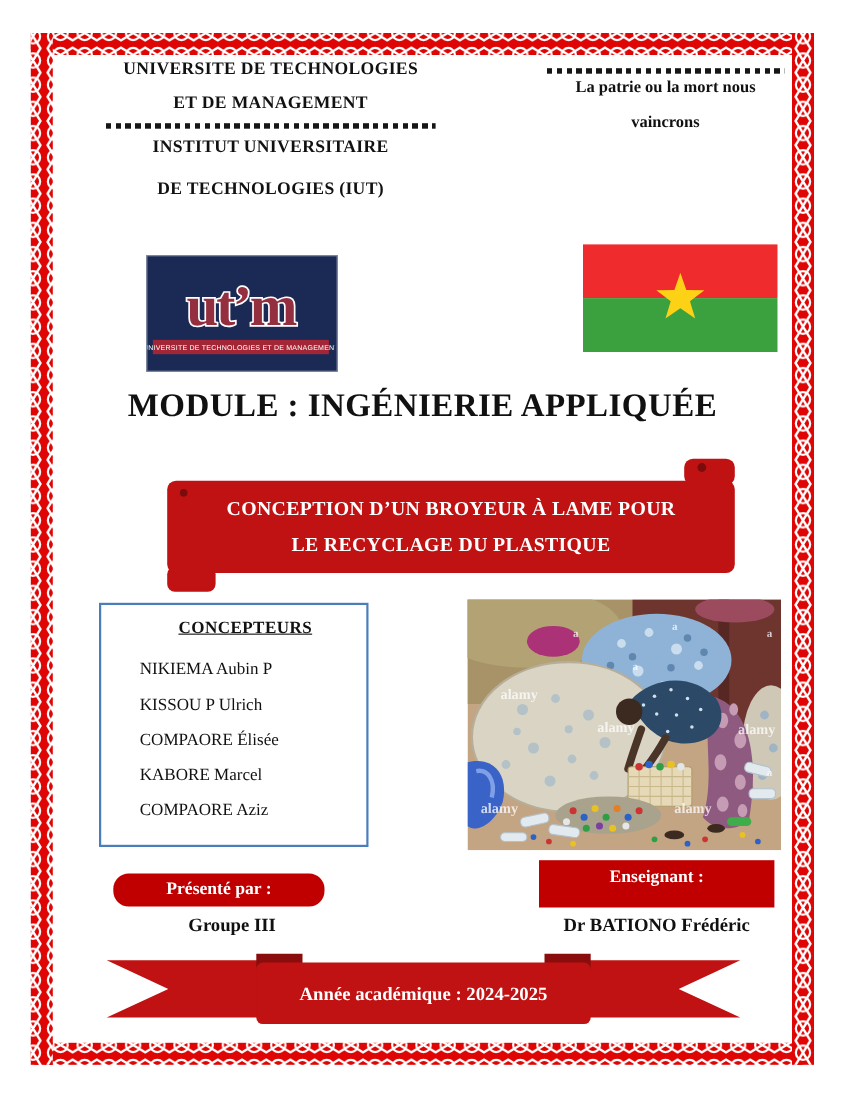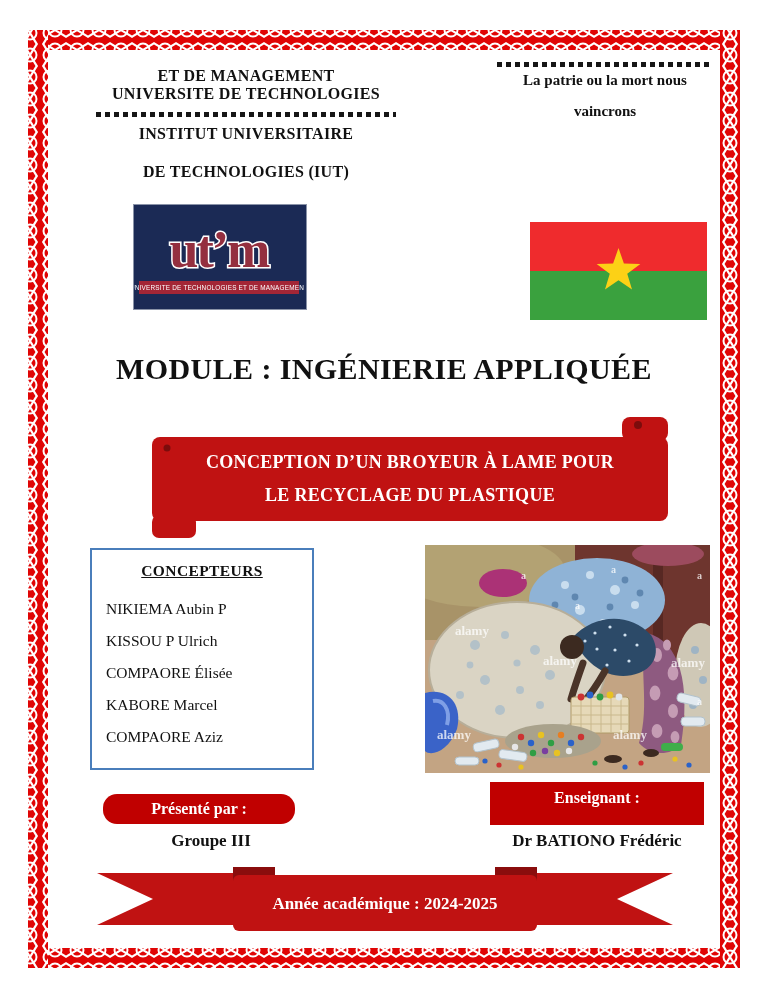--- a/index.html
+++ b/index.html
@@ -3,30 +3,30 @@
 <meta charset="utf-8">
 <style>
   html,body{margin:0;padding:0;background:#fff;}
   body{width:768px;height:994px;position:relative;font-family:"Liberation Serif",serif;color:#111;}
   .abs{position:absolute;}
   .center{text-align:center;}
   
   .hdr-line{font-size:16px;font-weight:bold;letter-spacing:.3px;}
   .dotted{height:5px;background:repeating-linear-gradient(90deg,#161616 0 5px,transparent 5px 9px);}
   
-  .logo-box{left:133px;top:204px;width:172px;height:104px;background:#1b2a55;border:1px solid #8a93a8;text-decoration:underline;}
+  .logo-box{left:133px;top:232px;width:172px;height:104px;background:#1b2a55;border:1px solid #8a93a8;text-decoration:underline;}
   
   .flag-box{left:530px;top:222px;width:177px;height:98px;}
   
   .module-title{top:352px;left:0;right:0;font-size:30px;font-weight:bold;letter-spacing:.4px;}
   
   .banner-wrap{left:150px;top:415px;width:520px;height:125px;}
   .banner-text{position:absolute;left:0;right:0;color:#fff;font-weight:bold;font-size:18px;letter-spacing:.3px;text-align:center;}
   
-  .designers{left:90px;top:548px;width:220px;height:218px;border:2px solid #4a7ebb;background:#fff;}
+  .designers{left:90px;top:548px;width:220px;height:218px;border:2px solid #4a7ebb;background:#fff;padding-left:21px;}
   .designers h3{margin:12px 0 0 0;font-size:15.5px;text-decoration:underline;text-align:center;letter-spacing:.4px;}
   .designers .name{font-size:15.5px;margin:14px 0 0 14px;line-height:18px;}
   .designers .name + .name{margin-top:14px;}
   
   .photo{left:425px;top:545px;width:285px;height:228px;}
   
   .red-box{background:#c00000;color:#fff;font-weight:bold;font-size:16px;text-align:center;}
   .pres-box{left:103px;top:794px;width:192px;height:30px;line-height:30px;border-radius:14px;}
   .ens-box{left:490px;top:782px;width:214px;height:43px;line-height:32px;}
   .value-line{font-weight:bold;font-size:17px;text-align:center;color:#111;}
@@ -51,22 +51,22 @@
       <circle cx="10" cy="11" r="6.5" stroke="#fff" stroke-width="2" fill="none"></circle>
     </pattern>
   </defs>
   <rect x="28" y="30" width="712" height="20" fill="url(#knotH)"></rect>
   <rect x="28" y="948" width="712" height="20" fill="url(#knotH)"></rect>
   <rect x="28" y="30" width="20" height="938" fill="url(#knotV)"></rect>
   <rect x="720" y="30" width="20" height="938" fill="url(#knotV)"></rect>
 </svg>
 
 <div class="abs center" style="left:76px;top:54px;width:340px;">
+  <div class="hdr-line">UNIVERSITE DE TECHNOLOGIES</div>
   <div class="hdr-line" style="margin-top:13px;">ET DE MANAGEMENT</div>
-  <div class="hdr-line">UNIVERSITE DE TECHNOLOGIES</div>
   <div class="dotted" style="width:300px;margin:9px auto 0;"></div>
   <div class="hdr-line" style="margin-top:8px;">INSTITUT UNIVERSITAIRE</div>
   <div class="hdr-line" style="margin-top:20px;">DE TECHNOLOGIES (IUT)</div>
 </div>
 
 <div class="abs center" style="left:490px;top:52px;width:230px;">
   <div class="dotted" style="width:216px;margin:10px auto 0;"></div>
   <div style="font-size:15px;font-weight:bold;margin-top:5px;">La patrie ou la mort nous</div>
   <div style="font-size:15px;font-weight:bold;margin-top:14px;">vaincrons</div>
 </div>

